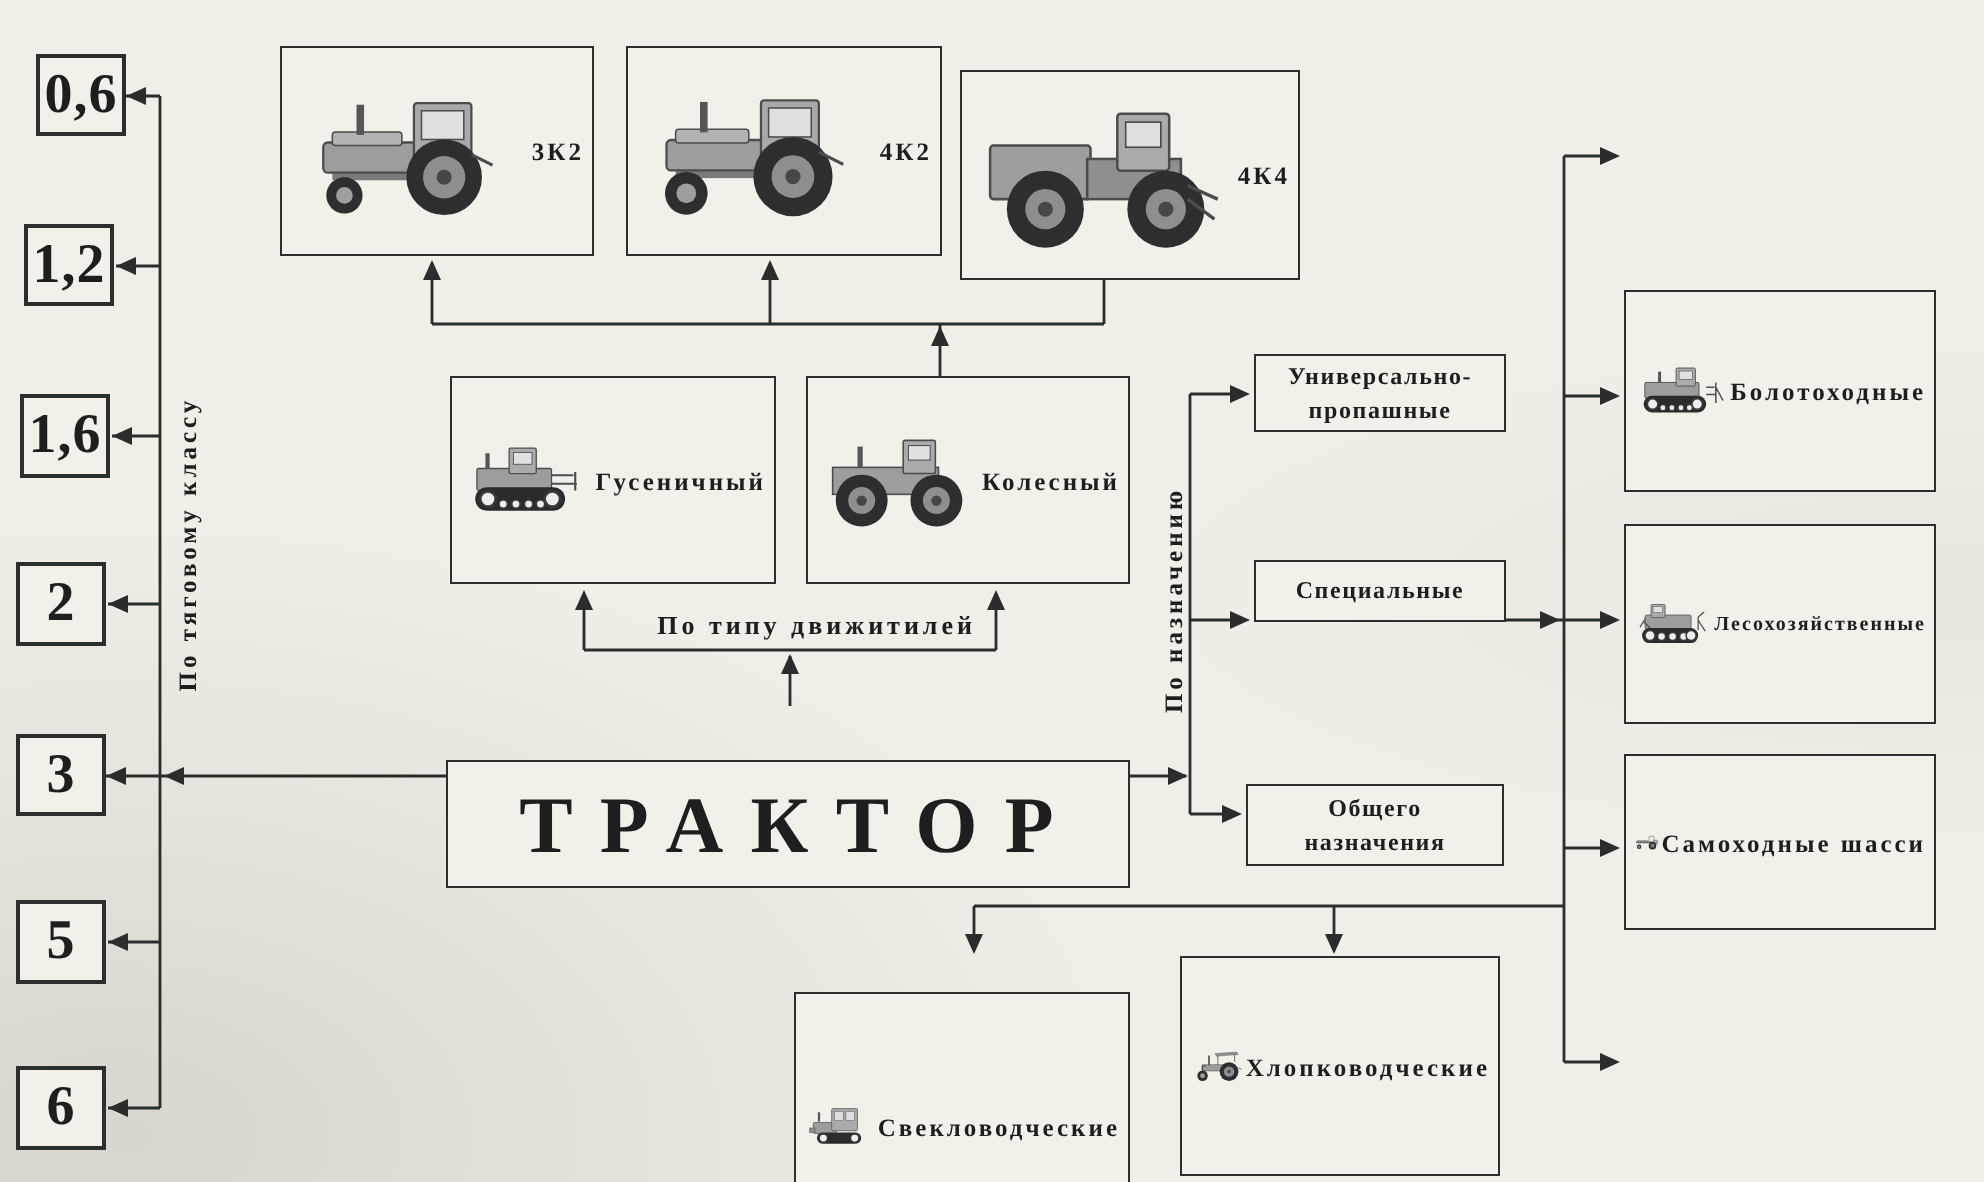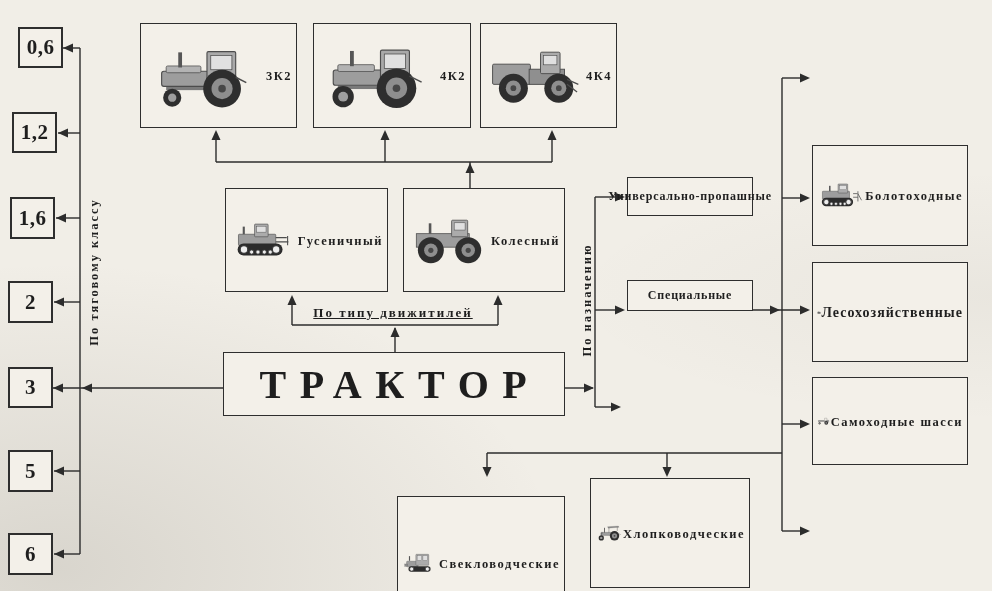--- a/index.html
+++ b/index.html
@@ -4,34 +4,34 @@
 <style>
   html,body{margin:0;padding:0;background:#cfccc4;}
   .canvas{position:relative;width:992px;height:591px;background:#f1eee7;overflow:hidden;
           font-family:"Liberation Serif","DejaVu Serif",serif;color:#1e1e1e;}
   .canvas::before{content:"";position:absolute;inset:0;pointer-events:none;
           background:radial-gradient(ellipse at 6% 96%, rgba(90,85,72,0.16), transparent 38%),
                      radial-gradient(ellipse at 100% 50%, rgba(90,85,72,0.05), transparent 30%);}
   .wires{position:absolute;left:0;top:0;z-index:1;}
   .cbox,.pbox,.sbox,.tbox,.vlabel,.blabel{position:absolute;z-index:2;box-sizing:border-box;}
   .cbox{border:2px solid #2e2e2e;background:#f3f0e9;display:flex;align-items:center;justify-content:center;
-        font-size:21px;font-weight:700;letter-spacing:0.5px;}
+        font-size:28px;font-weight:700;letter-spacing:0.5px;}
   .pbox{border:1.5px solid #2e2e2e;background:#f3f0e9;display:flex;flex-direction:row;
         align-items:center;padding:4px 4px 3px 4px;}
   .pic{flex:1;width:82%;display:flex;align-items:center;justify-content:center;min-height:0;}
   .pic svg{width:100%;height:100%;}
   .plabel{height:16px;line-height:16px;font-size:12.5px;font-weight:700;letter-spacing:1.5px;white-space:nowrap;}
-  .sbox{border:1.5px solid #2e2e2e;background:#f3f0e9;display:flex;flex-direction:row;
+  .sbox{border:1.5px solid #2e2e2e;background:#f3f0e9;display:flex;flex-direction:column;
         align-items:center;justify-content:center;font-size:12px;font-weight:700;
         letter-spacing:0.8px;line-height:1.4;text-align:center;}
-  .tbox{border:1.5px solid #2e2e2e;background:#f3f0e9;display:flex;align-items:center;justify-content:center;}
+  .tbox{border:1.5px solid #2e2e2e;background:#f3f0e9;display:flex;align-items:center;justify-content:center;margin-top:28px;}
   .tbox span{font-size:40px;font-weight:700;letter-spacing:0.34em;margin-right:-0.3em;}
   .vlabel{font-size:12.5px;font-weight:700;letter-spacing:2px;text-align:center;white-space:nowrap;
         height:16px;line-height:16px;transform:rotate(-90deg);}
-  .blabel{font-size:13px;font-weight:700;letter-spacing:2px;text-align:center;white-space:nowrap;text-decoration:underline;}
+  .blabel{font-size:13px;font-weight:700;letter-spacing:2px;text-align:right;white-space:nowrap;}
 </style>
 </head>
 <body>
 
 <div class="canvas">
 
   <svg class="wires" width="992" height="591" viewBox="0 0 992 591">
     <g stroke="#2c2c2c" stroke-width="1.4" fill="none">
       <line x1="80" y1="48" x2="80" y2="554"></line>
       <line x1="63" y1="48" x2="80" y2="48"></line>
@@ -151,21 +151,21 @@
           <circle cx="103" cy="66" r="26" fill="#2e2e2e"></circle>
           <circle cx="103" cy="66" r="14" fill="#8e8e8e"></circle>
           <circle cx="103" cy="66" r="5" fill="#474747"></circle>
           <circle cx="33" cy="77" r="14" fill="#2e2e2e"></circle>
           <circle cx="33" cy="77" r="6.5" fill="#9e9e9e"></circle>
           <path d="M120,50 l16,8" stroke="#4c4c4c" stroke-width="2"></path>
         </svg>
       </div>
     <div class="plabel">4К2</div>
   </div>
-  <div class="pbox" style="left:480px;top:23px;width:137px;height:105px">
+  <div class="pbox" style="left:480px;top:35px;width:170px;height:105px">
     <div class="pic">
         <svg viewBox="0 0 160 100">
           <rect x="12" y="32" width="60" height="32" rx="2" fill="#9d9d9d" stroke="#4c4c4c" stroke-width="1.5"></rect>
           <rect x="70" y="40" width="56" height="24" fill="#8f8f8f" stroke="#4c4c4c" stroke-width="1.5"></rect>
           <rect x="88" y="13" width="31" height="34" rx="2" fill="#ababab" stroke="#4c4c4c" stroke-width="1.5"></rect>
           <rect x="93" y="18" width="21" height="15" fill="#e0e0e0" stroke="#4c4c4c"></rect>
           <circle cx="45" cy="70" r="23" fill="#2e2e2e"></circle>
           <circle cx="45" cy="70" r="12" fill="#8e8e8e"></circle>
           <circle cx="45" cy="70" r="4.5" fill="#474747"></circle>
           <circle cx="117" cy="70" r="23" fill="#2e2e2e"></circle>
@@ -222,20 +222,24 @@
 
   <div class="vlabel" style="left:527px;top:292px;width:120px">По назначению</div>
 
   <div class="sbox" style="left:627px;top:177px;width:126px;height:39px">
     <span>Универсально-</span>
     <span>пропашные</span>
   </div>
   <div class="sbox" style="left:627px;top:280px;width:126px;height:31px">
     <span>Специальные</span>
   </div>
+  <div class="sbox" style="left:623px;top:392px;width:129px;height:41px">
+    <span>Общего</span>
+    <span>назначения</span>
+  </div>
 
   <div class="pbox" style="left:812px;top:145px;width:156px;height:101px">
     <div class="pic">
         <svg viewBox="0 0 160 100">
           <rect x="18" y="34" width="90" height="26" rx="2" fill="#9d9d9d" stroke="#4c4c4c" stroke-width="1.5"></rect>
           <rect x="70" y="10" width="32" height="30" rx="2" fill="#ababab" stroke="#4c4c4c" stroke-width="1.5"></rect>
           <rect x="75" y="15" width="22" height="14" fill="#e0e0e0" stroke="#4c4c4c"></rect>
           <rect x="40" y="16" width="5" height="18" fill="#565656"></rect>
           <rect x="16" y="56" width="104" height="28" rx="14" fill="#2b2b2b"></rect>
           <circle cx="31" cy="70" r="9" fill="#eeeeee" stroke="#3a3a3a" stroke-width="3"></circle>
@@ -257,21 +261,21 @@
           <rect x="38" y="13" width="19" height="12" fill="#e0e0e0" stroke="#4c4c4c"></rect>
           <rect x="16" y="56" width="112" height="30" rx="15" fill="#2b2b2b"></rect>
           <circle cx="32" cy="71" r="10" fill="#eeeeee" stroke="#3a3a3a" stroke-width="3"></circle>
           <circle cx="55" cy="73" r="8" fill="#eeeeee" stroke="#3a3a3a" stroke-width="3"></circle>
           <circle cx="77" cy="73" r="8" fill="#eeeeee" stroke="#3a3a3a" stroke-width="3"></circle>
           <circle cx="99" cy="73" r="8" fill="#eeeeee" stroke="#3a3a3a" stroke-width="3"></circle>
           <circle cx="114" cy="71" r="10" fill="#eeeeee" stroke="#3a3a3a" stroke-width="3"></circle>
           <path d="M22,38 l-10,16 M20,44 l12,12 M128,34 v26 m0,-20 l14,22 m-14,-28 l12,-10" stroke="#4c4c4c" stroke-width="2.5" fill="none"></path>
         </svg>
       </div>
-    <div class="plabel" style="font-size:14px;letter-spacing:1px">Лесохозяйственные</div>
+    <div class="plabel" style="font-size:10px;letter-spacing:1px">Лесохозяйственные</div>
   </div>
   <div class="pbox" style="left:812px;top:377px;width:156px;height:88px">
     <div class="pic">
         <svg viewBox="0 0 160 100">
           <rect x="20" y="38" width="62" height="6" fill="#8b8b8b" stroke="#4c4c4c"></rect>
           <rect x="12" y="44" width="96" height="9" fill="#6f6f6f" stroke="#454545"></rect>
           <path d="M88,44 V14 h28 v30" fill="none" stroke="#5a5a5a" stroke-width="3"></path>
           <rect x="112" y="36" width="26" height="24" rx="2" fill="#9d9d9d" stroke="#4c4c4c" stroke-width="1.5"></rect>
           <circle cx="30" cy="74" r="13" fill="#2e2e2e"></circle>
           <circle cx="30" cy="74" r="6" fill="#9e9e9e"></circle>

